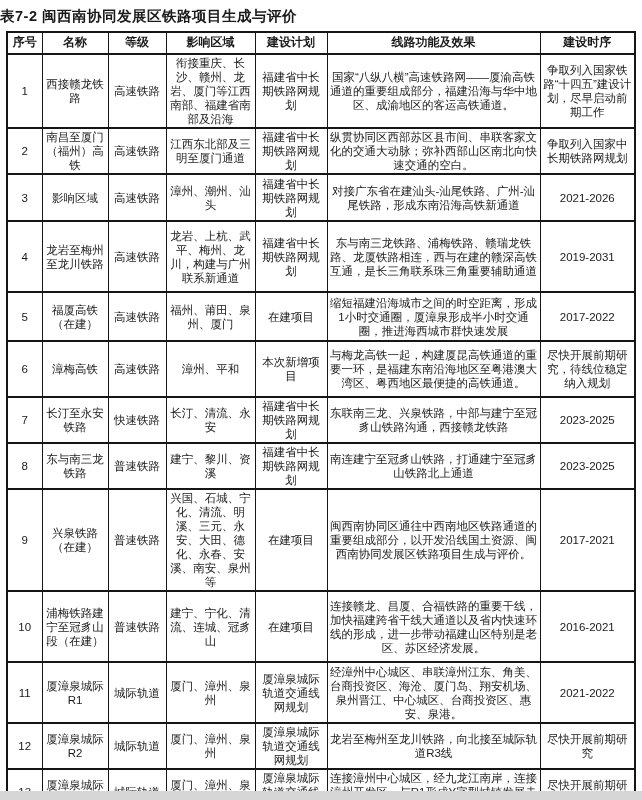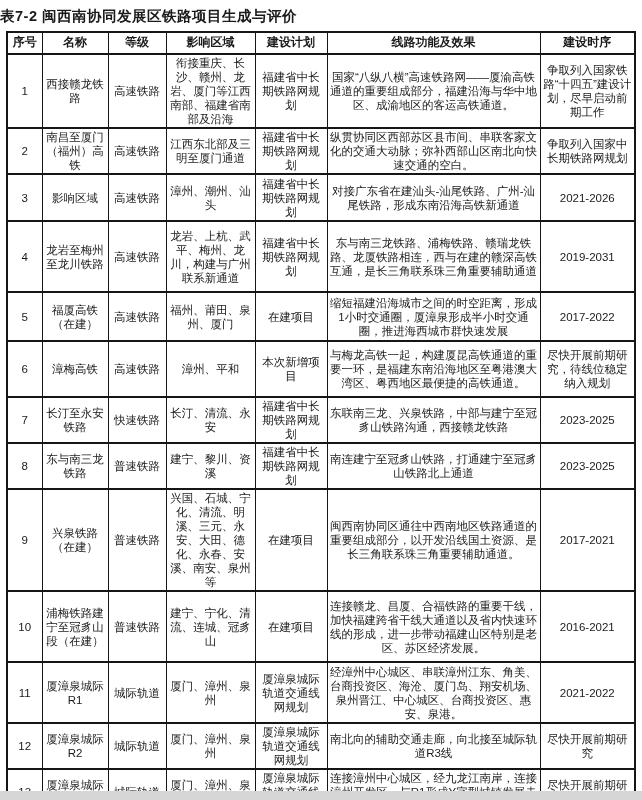--- a/index.html
+++ b/index.html
@@ -167,21 +167,21 @@
       <td>福建省中长期铁路网规划</td>
       <td>南连建宁至冠豸山铁路，打通建宁至冠豸山铁路北上通道</td>
       <td>2023-2025</td>
     </tr>
     <tr>
       <td>9</td>
       <td>兴泉铁路（在建）</td>
       <td>普速铁路</td>
       <td>兴国、石城、宁化、清流、明溪、三元、永安、大田、德化、永春、安溪、南安、泉州等</td>
       <td>在建项目</td>
-      <td>闽西南协同区通往中西南地区铁路通道的重要组成部分，以开发沿线国土资源、是长三角联系珠三角重要辅助通道。</td>
+      <td>闽西南协同区通往中西南地区铁路通道的重要组成部分，以开发沿线国土资源、闽西南协同发展区铁路项目生成与评价。</td>
       <td>2017-2021</td>
     </tr>
     <tr>
       <td>10</td>
       <td>浦梅铁路建宁至冠豸山段（在建）</td>
       <td>普速铁路</td>
       <td>建宁、宁化、清流、连城、冠豸山</td>
       <td>在建项目</td>
       <td>连接赣龙、昌厦、合福铁路的重要干线，加快福建跨省干线大通道以及省内快速环线的形成，进一步带动福建山区特别是老区、苏区经济发展。</td>
       <td>2016-2021</td>
@@ -194,21 +194,21 @@
       <td>厦漳泉城际轨道交通线网规划</td>
       <td>经漳州中心城区、串联漳州江东、角美、台商投资区、海沧、厦门岛、翔安机场、泉州晋江、中心城区、台商投资区、惠安、泉港。</td>
       <td>2021-2022</td>
     </tr>
     <tr>
       <td>12</td>
       <td>厦漳泉城际R2</td>
       <td>城际轨道</td>
       <td>厦门、漳州、泉州</td>
       <td>厦漳泉城际轨道交通线网规划</td>
-      <td>南北向的辅助交通走廊，向北接至城际轨道R3线</td>
+      <td>龙岩至梅州至龙川铁路，向北接至城际轨道R3线</td>
       <td>尽快开展前期研究</td>
     </tr>
     <tr>
       <td>13</td>
       <td>厦漳泉城际R3</td>
       <td>城际轨道</td>
       <td>厦门、漳州、泉州</td>
       <td>厦漳泉城际轨道交通线网规划</td>
       <td>连接漳州中心城区，经九龙江南岸，连接漳州开发区，与R1形成Y字型城镇发展走廊</td>
       <td>尽快开展前期研究</td>

